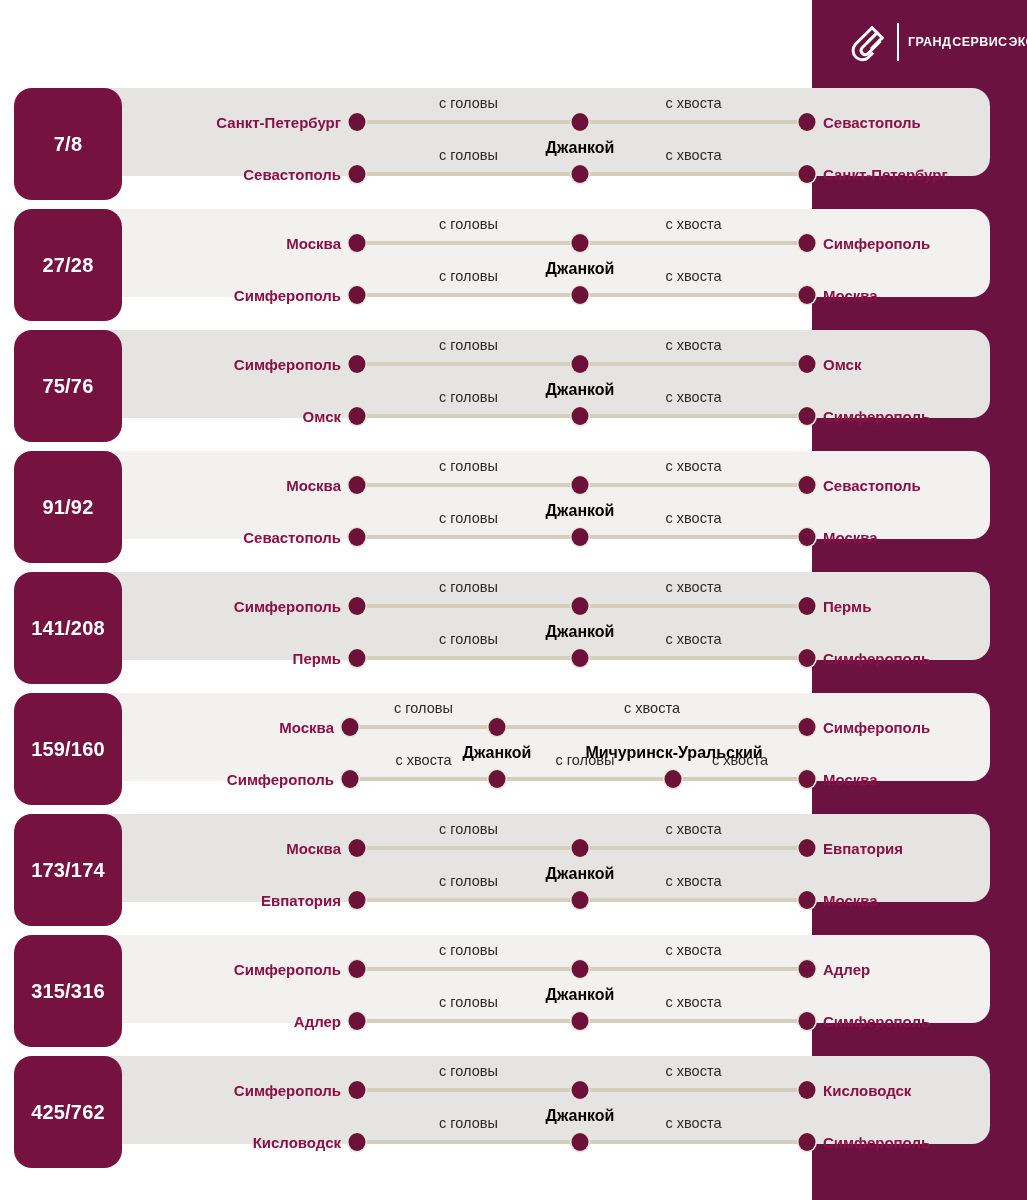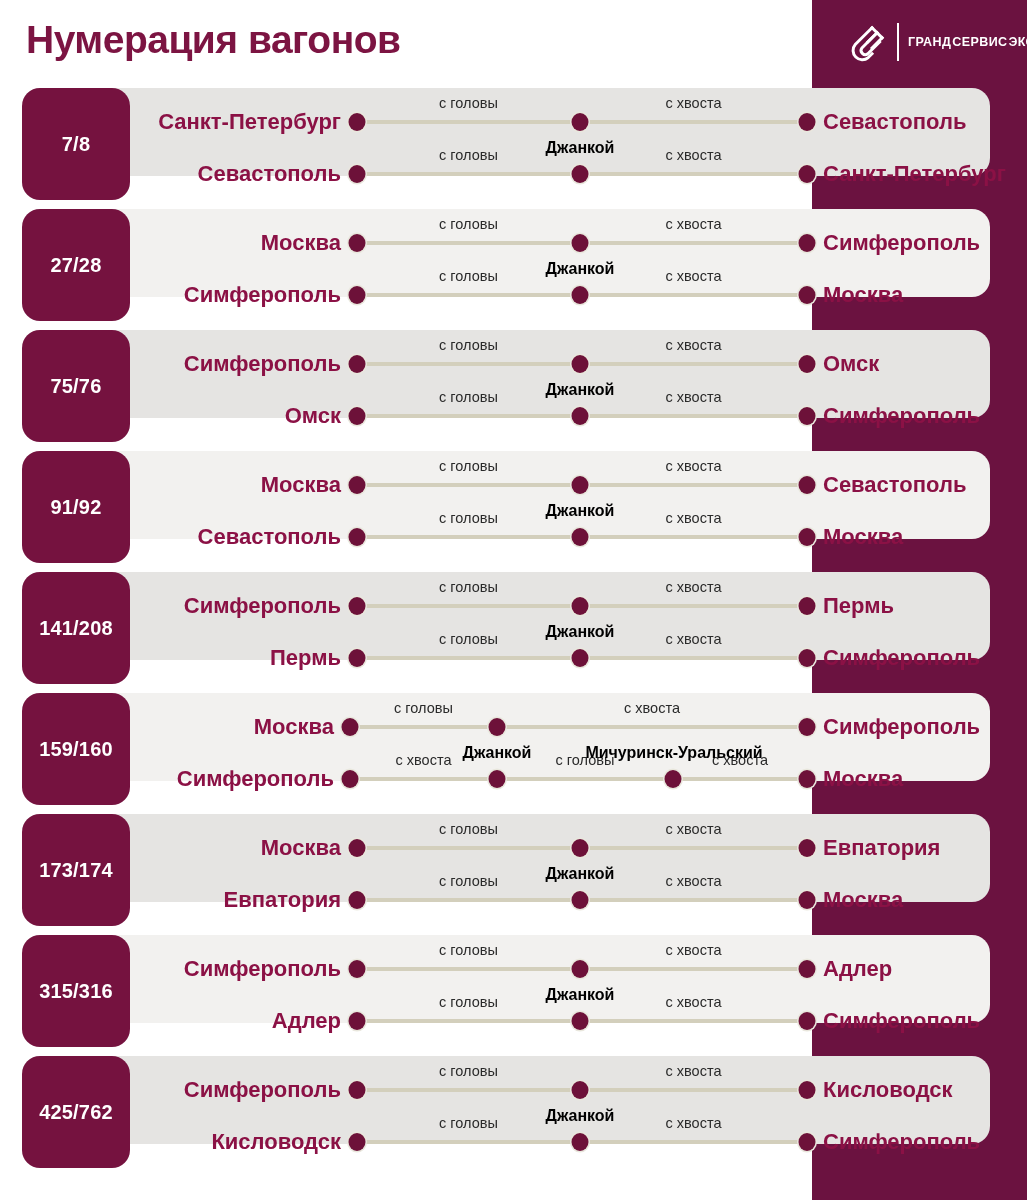--- a/index.html
+++ b/index.html
@@ -98,21 +98,21 @@
     top: 0;
     width: 968px;
     height: 88px;
     border-radius: 18px;
     background: #f2f1ef;
   }
   .card.alt { background: #e5e4e2; }
 
   .badge {
     position: absolute;
-    left: 22px;
+    left: 14px;
     top: 0;
     width: 108px;
     height: 112px;
     border-radius: 18px;
     background: #75123f;
     display: flex;
     align-items: center;
     justify-content: center;
     color: #ffffff;
     font-size: 20px;
@@ -134,21 +134,21 @@
     height: 18px;
     border-radius: 50%;
     background: #6d1139;
     transform: translate(-50%, -50%);
     box-shadow: 0 0 0 1.5px #e9e7dd;
   }
 
   
   .endpoint {
     position: absolute;
-    font-size: 22px;
+    font-size: 15px;
     font-weight: bold;
     color: #8b1145;
     white-space: nowrap;
     transform: translateY(-50%);
   }
   .endpoint.left  { text-align: right; }
   .endpoint.right { text-align: left; }
 
   .seg-label {
     position: absolute;
@@ -169,21 +169,20 @@
   }
 </style>
 </head>
 <body>
 
 <div id="page">
 
   <div class="right-panel"></div>
 
   <div class="header">
-    <div class="header-title">Нумерация вагонов</div>
 
     <div class="logo">
       <svg class="logo-mark" viewBox="0 0 100 100">
         <g fill="none" stroke="#ffffff" stroke-width="7" stroke-linecap="square" stroke-linejoin="miter">
           <path d="M62 16 L22 56 A22 22 0 0 0 53 87 L62 78"></path>
           <path d="M74 28 L38 64 A10 10 0 0 0 52 78 L80 50"></path>
           <path d="M86 40 L62 64"></path>
           <path d="M62 16 L86 40"></path>
           <path d="M74 28 L52 50"></path>
         </g>

